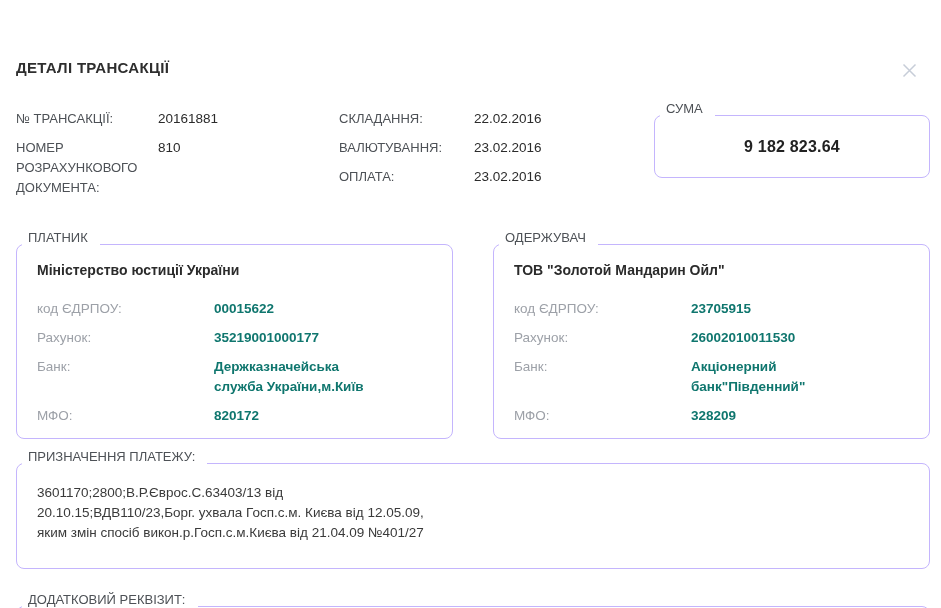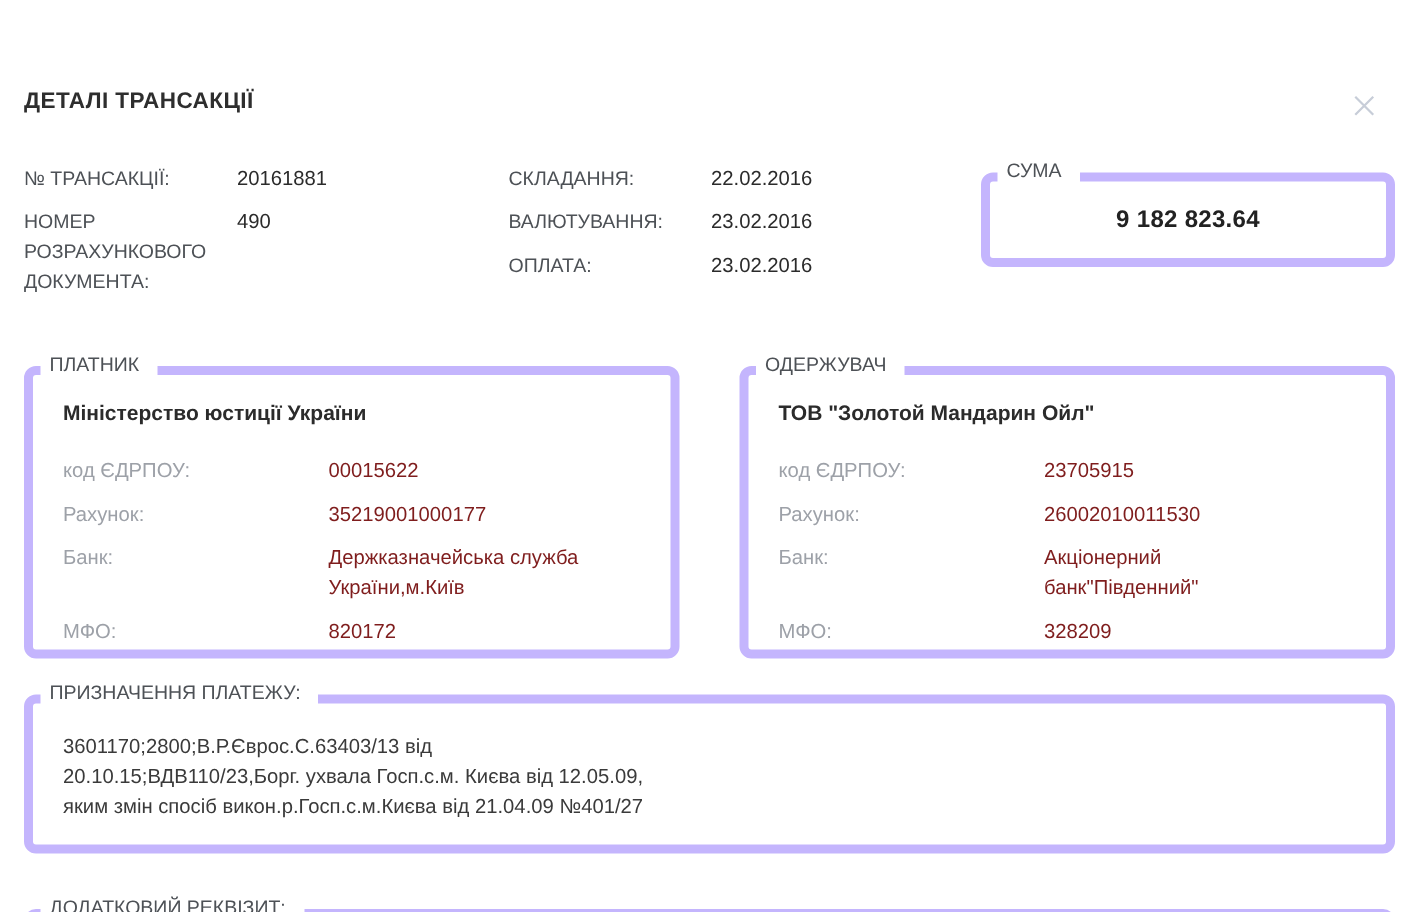--- a/index.html
+++ b/index.html
@@ -59,21 +59,21 @@
   }
   .col-a .lbl { width: 142px; }
   .col-b .lbl { width: 135px; }
   .field-row .val {
     color: #2b2b2b;
     font-size: 13.5px;
   }
   
   .fbox {
     position: relative;
-    border: 6px solid #c4b5fd;
+    border: 1px solid #c4b5fd;
     border-radius: 8px;
     background: #fff;
   }
   .fbox > .legend {
     position: absolute;
     top: -15px;
     left: 5px;
     background: #fff;
     padding: 0 12px 0 6px;
     font-size: 13px;
@@ -119,21 +119,22 @@
     line-height: 20px;
     margin-bottom: 9px;
   }
   .party-row .lbl {
     width: 177px;
     flex-shrink: 0;
     color: #9da1a8;
   }
   .party-row .val {
     width: 172px;
-    color: #7f1d1d;
+    color: #0f766e;
+    font-weight: bold;
   }
   
   .purpose {
     margin-top: 24px;
     height: 106px;
     padding: 19px 20px 0 20px;
   }
   .purpose-text {
     font-size: 13.5px;
     line-height: 20px;
@@ -169,21 +170,21 @@
   </div>
 
   <div class="header-grid">
     <div class="col-a">
       <div class="field-row">
         <span class="lbl">№ ТРАНСАКЦІЇ:</span>
         <span class="val">20161881</span>
       </div>
       <div class="field-row">
         <span class="lbl">НОМЕР РОЗРАХУНКОВОГО ДОКУМЕНТА:</span>
-        <span class="val">490</span>
+        <span class="val">810</span>
       </div>
     </div>
     <div class="col-b">
       <div class="field-row">
         <span class="lbl">СКЛАДАННЯ:</span>
         <span class="val">22.02.2016</span>
       </div>
       <div class="field-row">
         <span class="lbl">ВАЛЮТУВАННЯ:</span>
         <span class="val">23.02.2016</span>

